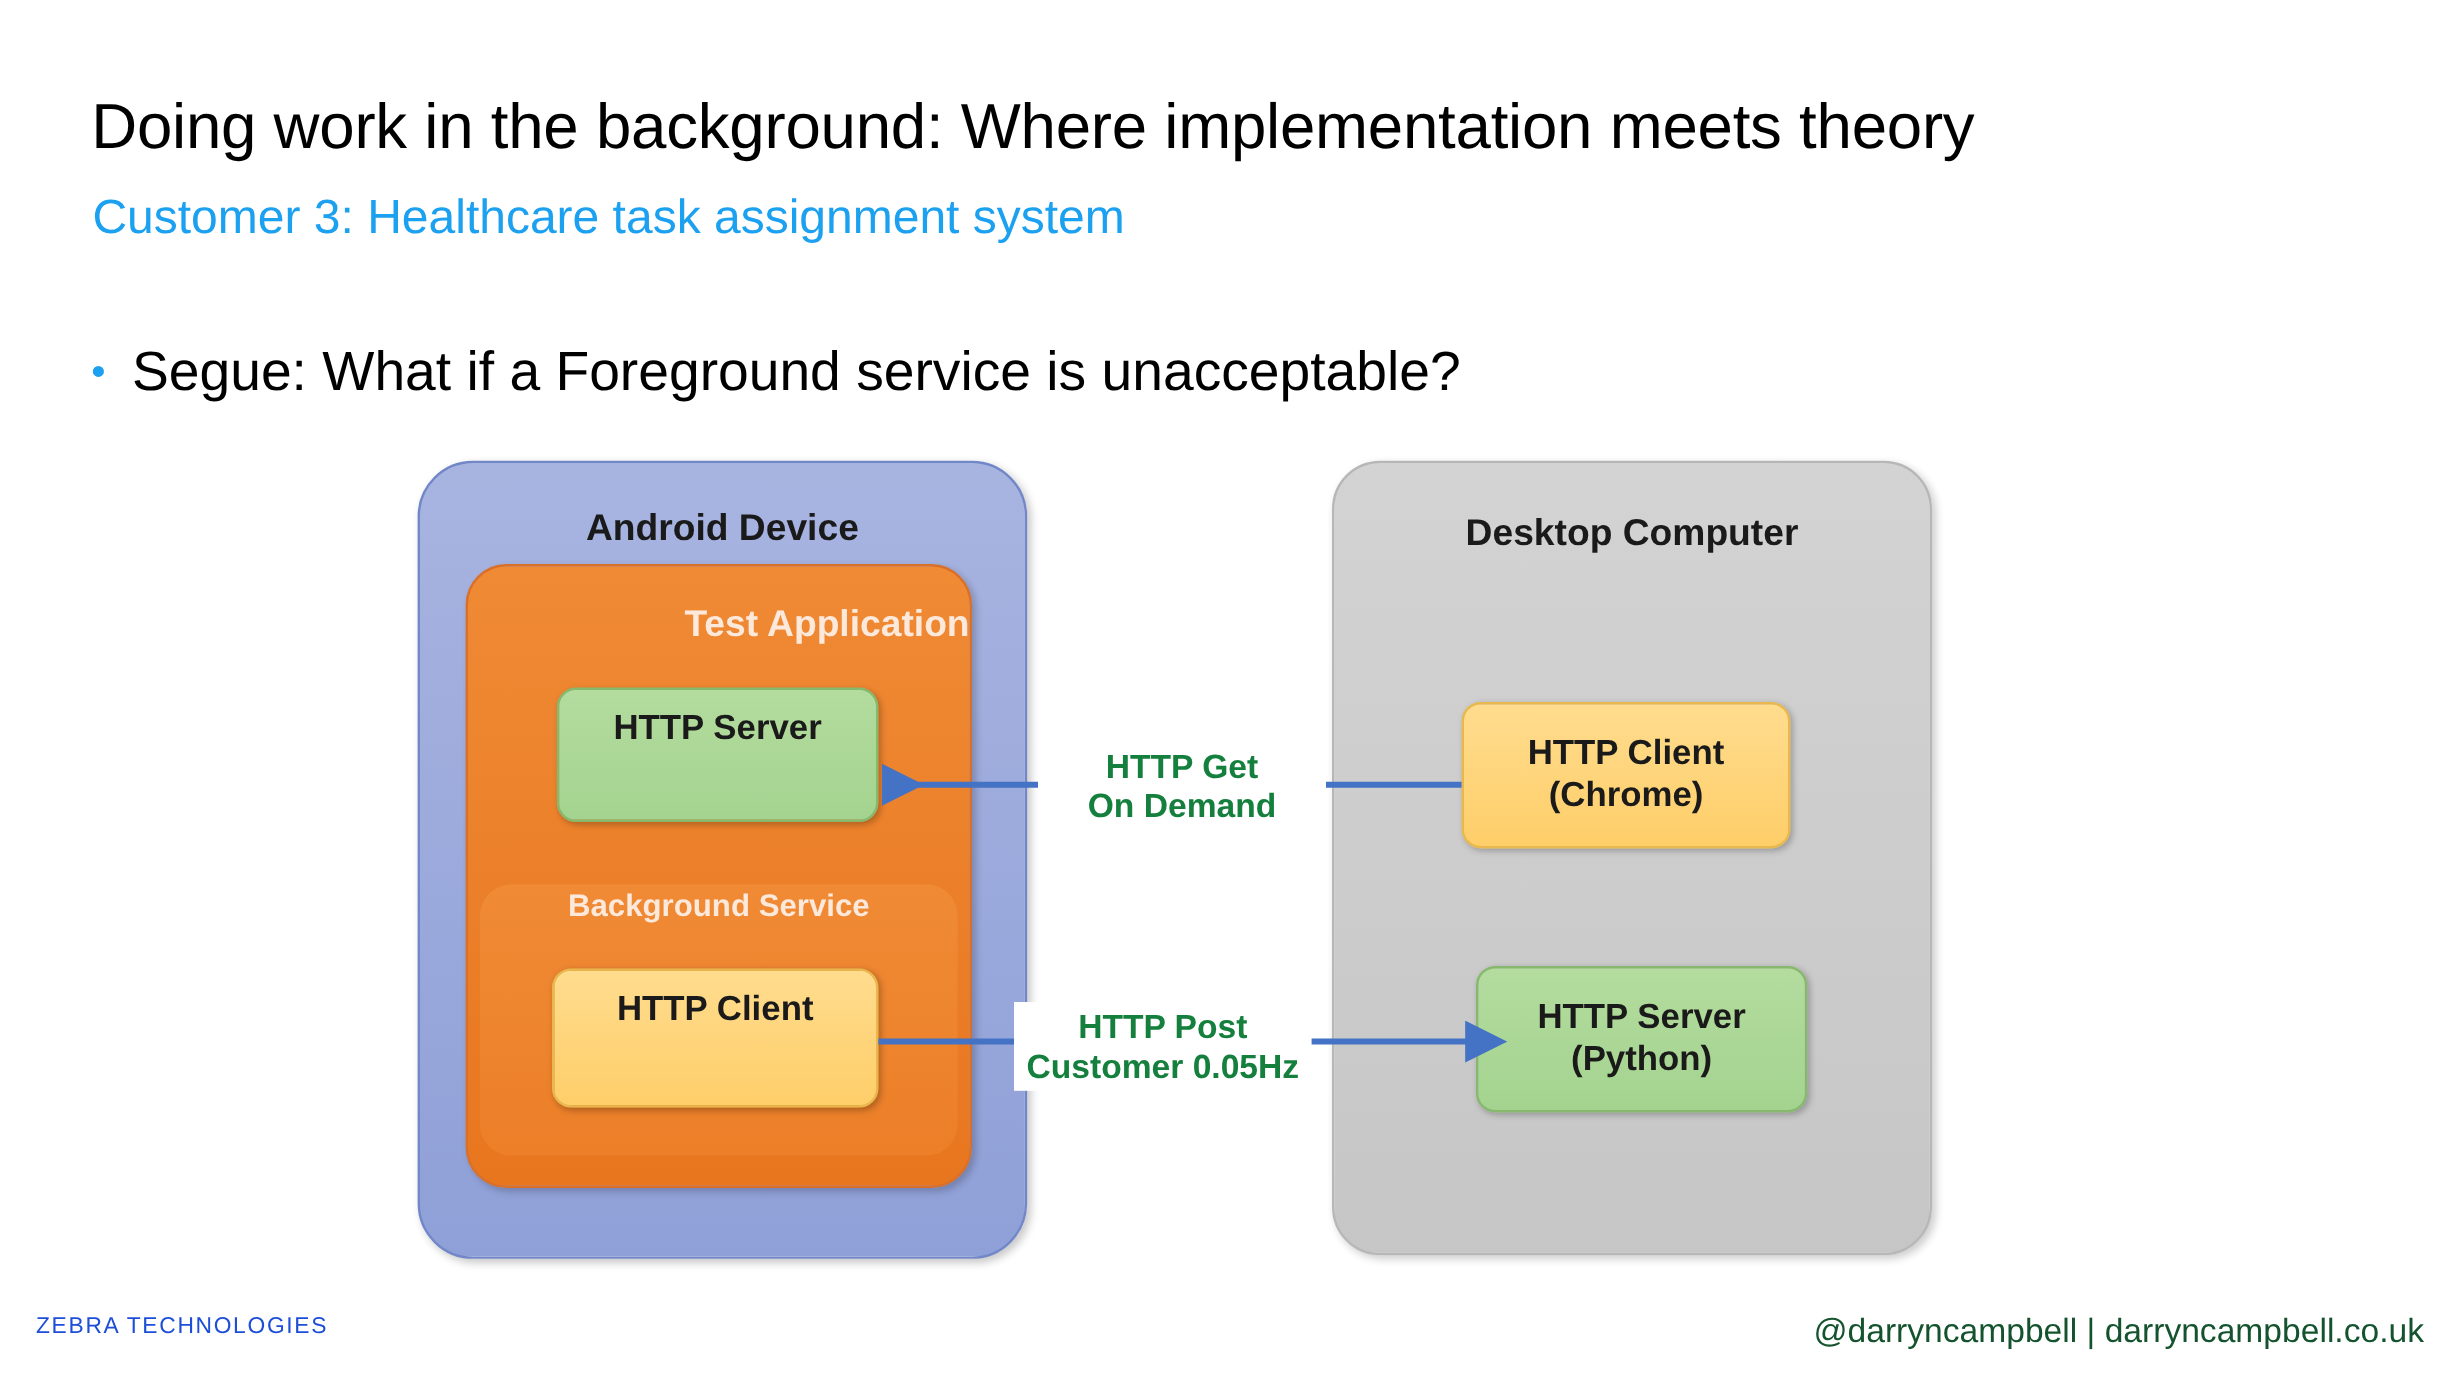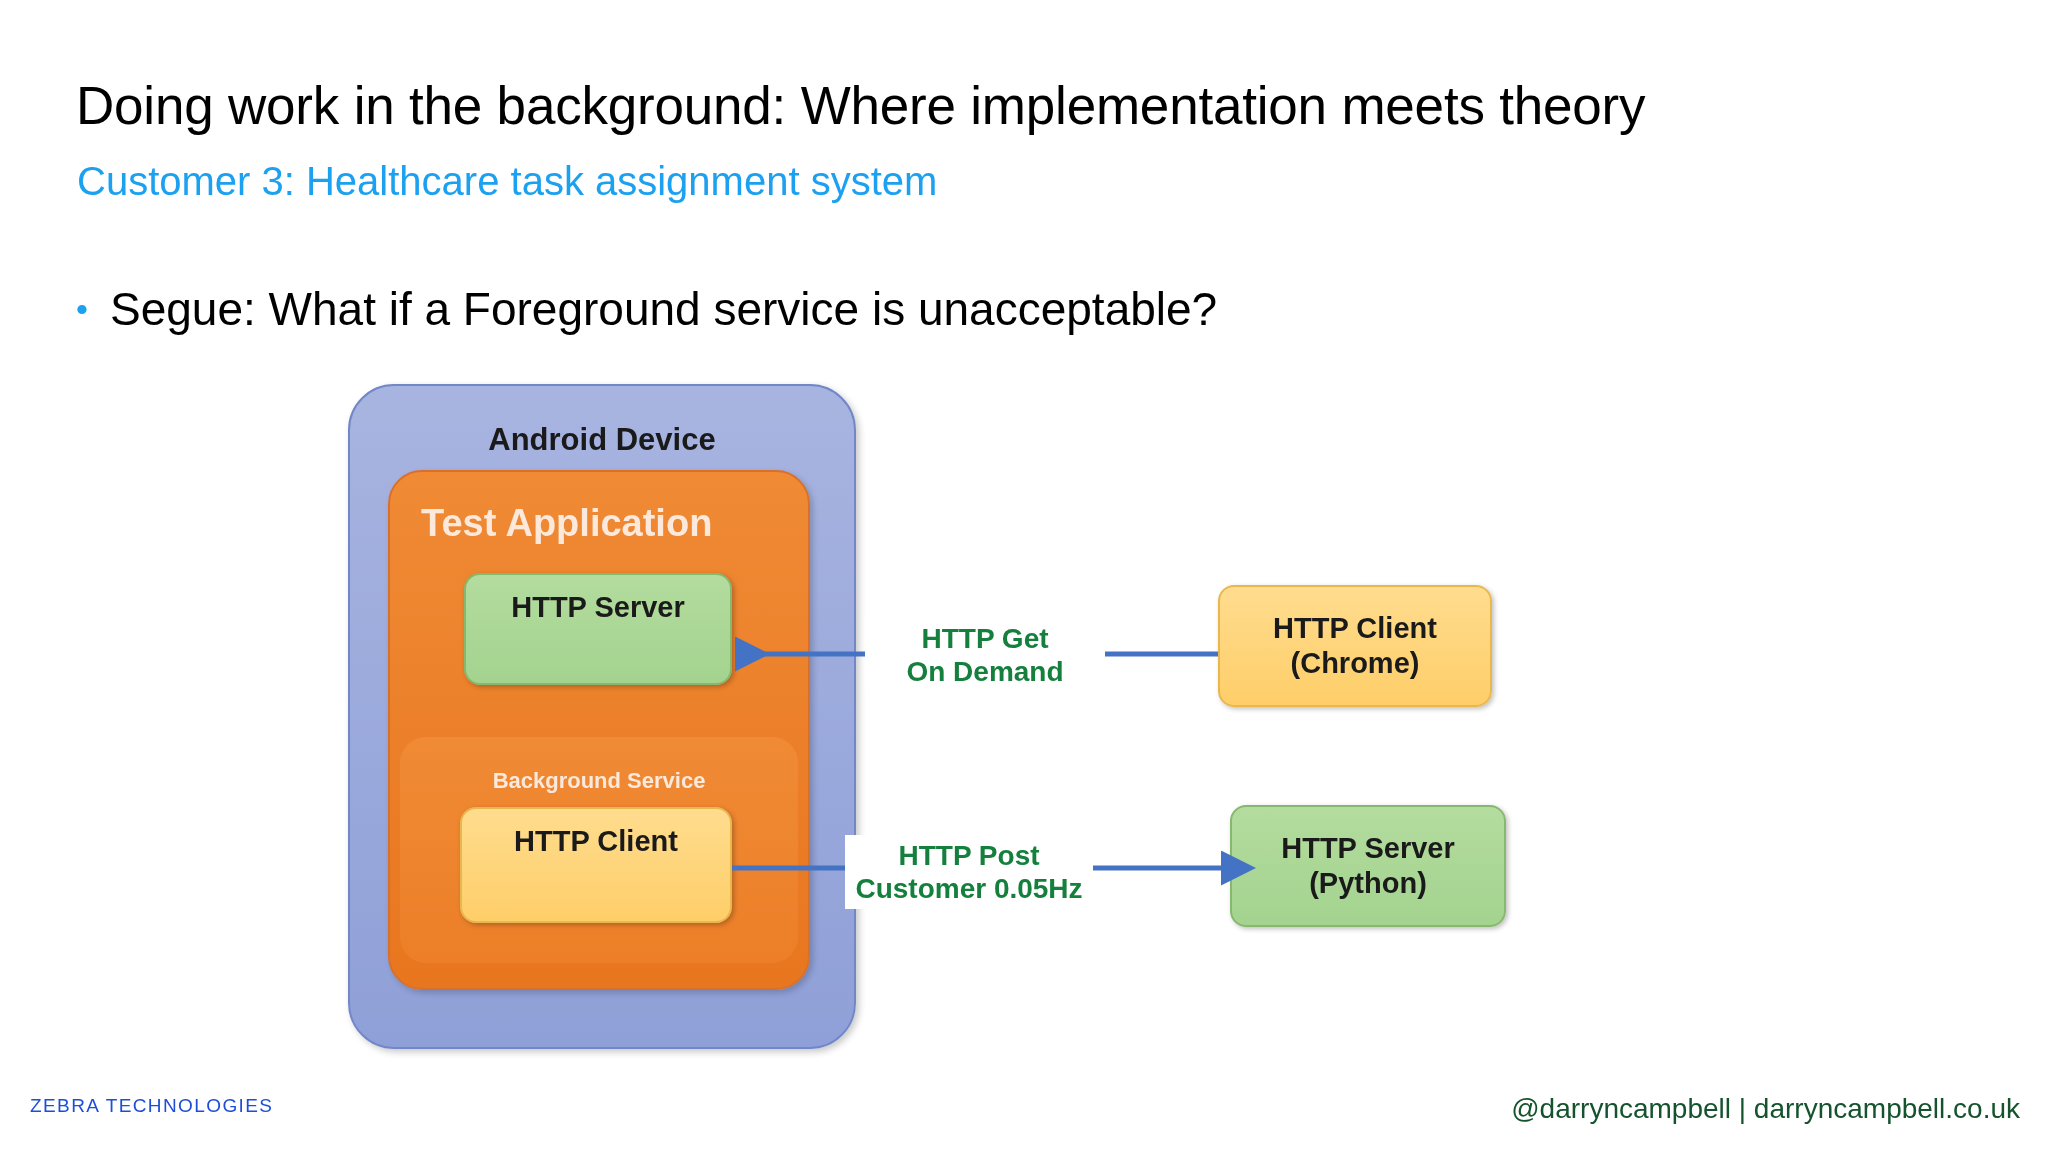--- a/index.html
+++ b/index.html
@@ -110,25 +110,24 @@
     background: linear-gradient(180deg, #F08A35 0%, #E8761F 100%);
     border: 2px solid #D9702A;
     border-radius: 34px;
     box-shadow: 3px 3px 6px rgba(0,0,0,0.20);
   }
   #test-application-label {
     position: absolute;
     left: 0;
     right: 0;
     top: 30px;
-    text-align: left;
-    font-size: 38px;
+    text-align: right;
+    font-size: 31px;
     font-weight: bold;
     color: #FCE9DB;
-    padding-left: 31px;
   }
 
   
   #android-http-server {
     left: 464px;
     top: 203px;
     width: 268px;
     height: 112px;
     background: linear-gradient(180deg, #B3DC9E 0%, #A4D38F 100%);
     border: 2px solid #86B86E;
@@ -151,23 +150,23 @@
     top: 367px;
     width: 398px;
     height: 226px;
     background: linear-gradient(180deg, #F08A35 0%, #EC7F28 100%);
     border-radius: 26px;
   }
   #background-service-label {
     position: absolute;
     left: 0;
     right: 0;
-    top: 31px;
+    top: 2px;
     text-align: center;
-    font-size: 22px;
+    font-size: 26px;
     font-weight: bold;
     color: #FCE9DB;
   }
 
   
   #android-http-client {
     left: 460px;
     top: 437px;
     width: 272px;
     height: 116px;
@@ -328,20 +327,23 @@
   </div>
 
   <div id="android-http-server" class="rbox">
     <span id="android-http-server-label">HTTP Server</span>
   </div>
 
   <div id="android-http-client" class="rbox">
     <span id="android-http-client-label">HTTP Client</span>
   </div>
 
+  <div id="desktop-computer" class="rbox">
+    <div id="desktop-computer-label">Desktop Computer</div>
+  </div>
 
 </div>
 
 <div id="desktop-http-client">
   <span class="node-line">HTTP Client</span>
   <span class="node-line">(Chrome)</span>
 </div>
 <div id="desktop-http-server">
   <span class="node-line">HTTP Server</span>
   <span class="node-line">(Python)</span>

